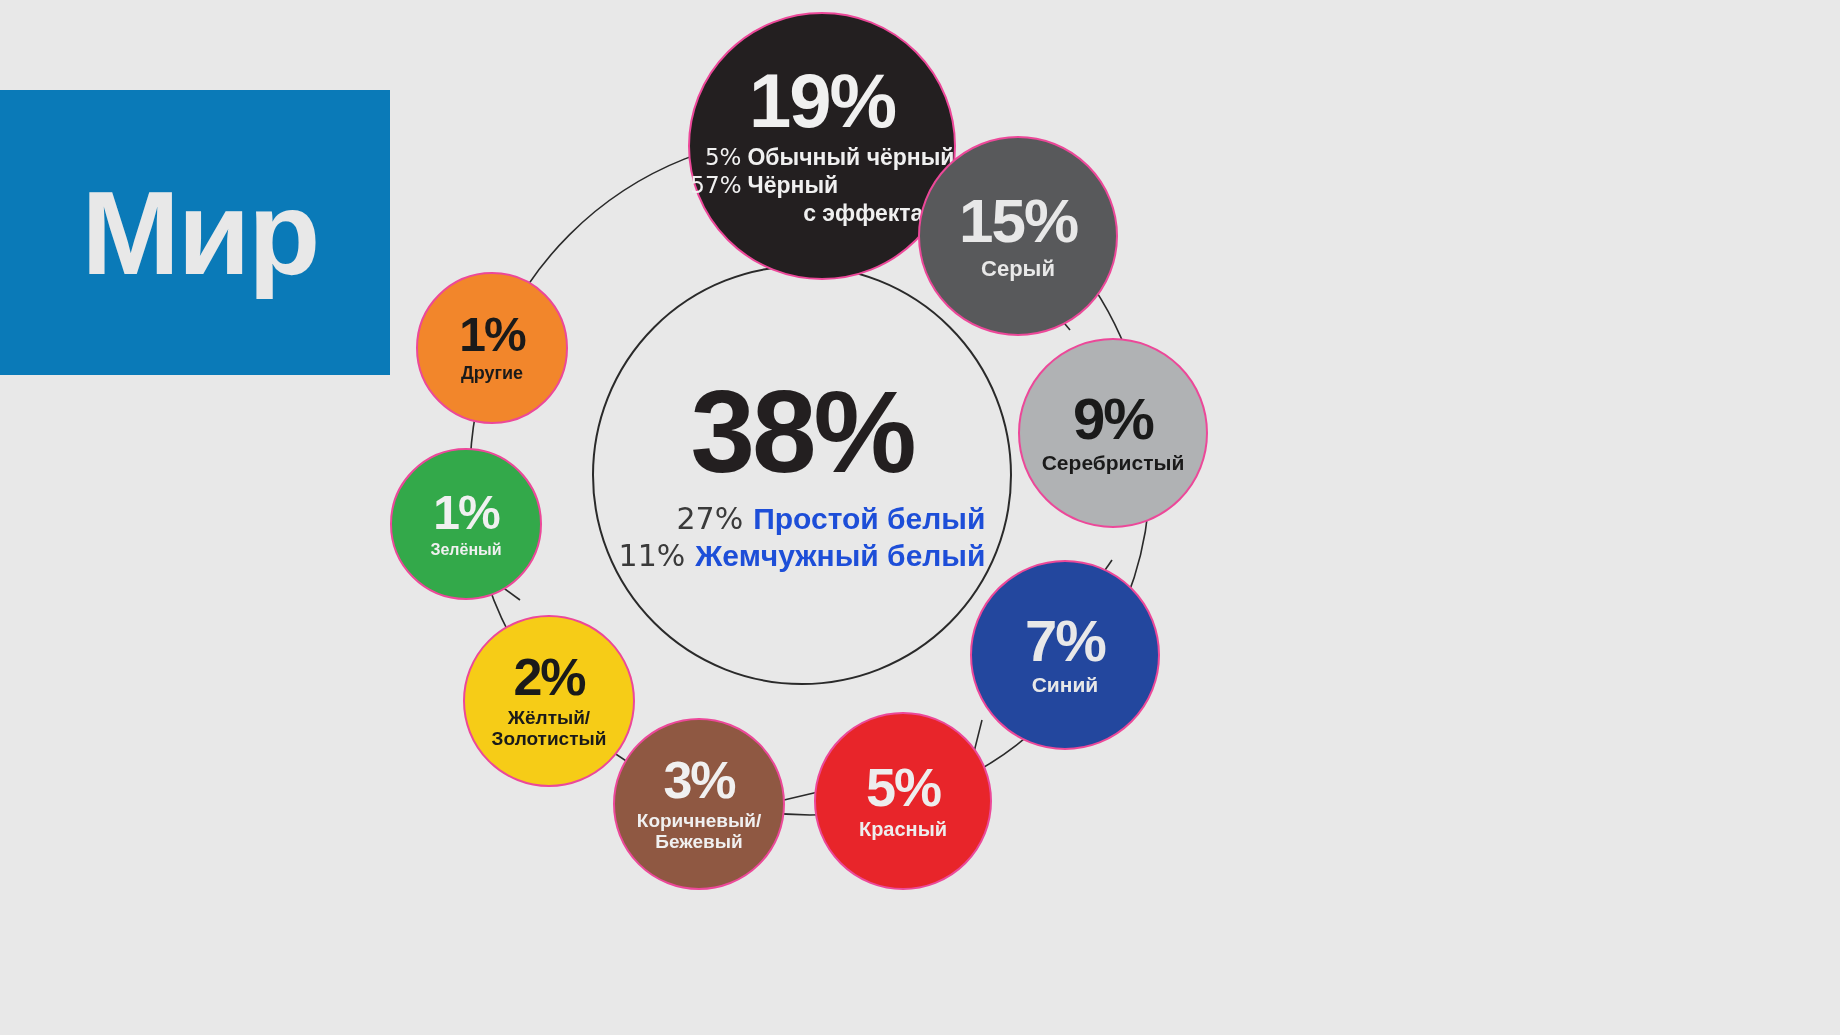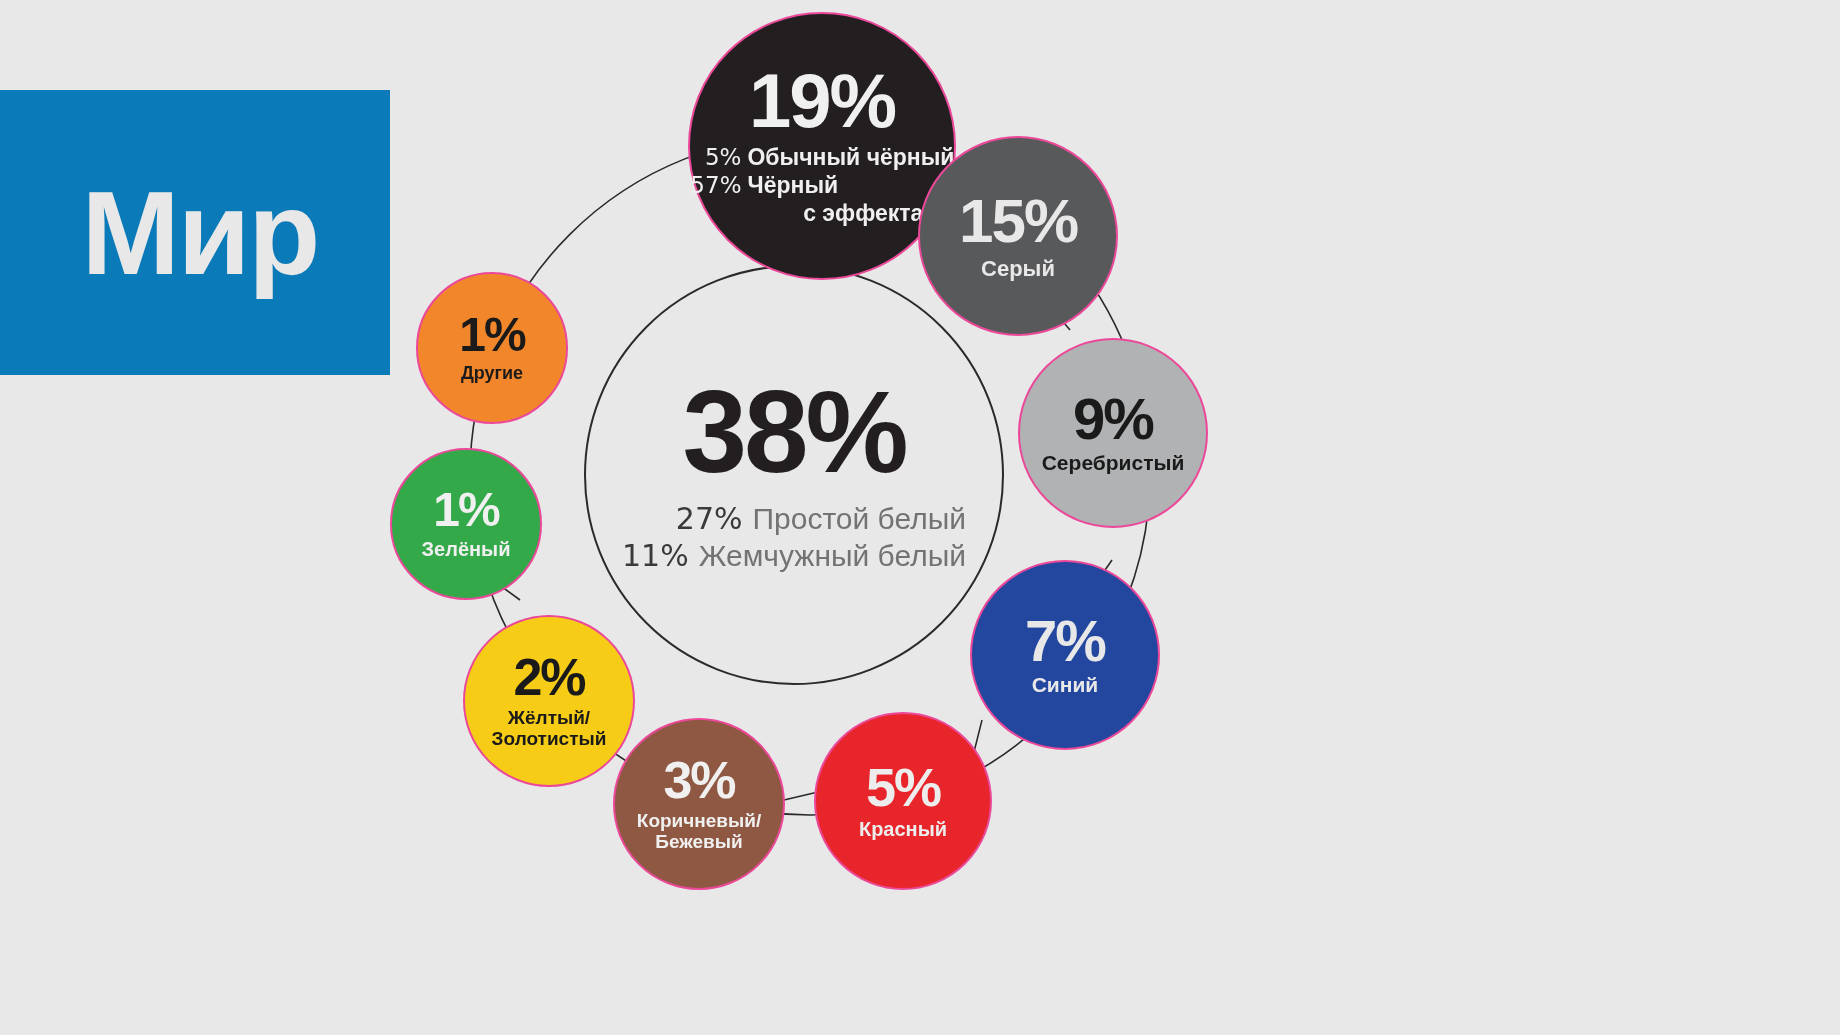--- a/index.html
+++ b/index.html
@@ -50,21 +50,21 @@
     position: absolute;
     left: 0;
     top: 0;
     width: 1470px;
     height: 1035px;
   }
 
   
   .hub {
     position: absolute;
-    left: 214px;
+    left: 222px;
     top: 265px;
     width: 420px;
     height: 420px;
     border-radius: 50%;
     border: 2px solid #2a2a2a;
     background: transparent;
     display: flex;
     flex-direction: column;
     align-items: center;
     justify-content: center;
@@ -89,22 +89,22 @@
   .hub-row .r-pct {
     font-size: 30px;
     font-weight: 400;
     color: #3a3a3a;
     min-width: 66px;
     text-align: right;
     font-family: "DejaVu Sans", sans-serif;
   }
   .hub-row .r-label {
     font-size: 30px;
-    font-weight: normal;
-    color: #737373;
+    font-weight: bold;
+    color: #1d4ed8;
   }
 
   
   .bubble {
     position: absolute;
     border-radius: 50%;
     border: 2px solid #ec4899;
     display: flex;
     flex-direction: column;
     align-items: center;
@@ -170,21 +170,21 @@
   #bubble-brown   { left: 243px; top: 718px; width: 172px; height: 172px; background:#8f5842; color:#f0f0f0; }
   #bubble-brown .b-pct { font-size: 52px; }
   #bubble-brown .b-label { font-size: 19px; }
 
   #bubble-yellow  { left: 93px;  top: 615px; width: 172px; height: 172px; background:#f6cc17; color:#1a1a1a; }
   #bubble-yellow .b-pct { font-size: 52px; }
   #bubble-yellow .b-label { font-size: 19px; }
 
   #bubble-green   { left: 20px;  top: 448px; width: 152px; height: 152px; background:#33a94a; color:#f0f0f0; }
   #bubble-green .b-pct { font-size: 48px; }
-  #bubble-green .b-label { font-size: 20px; }
+  #bubble-green .b-label { font-size: 16px; }
 
   #bubble-orange  { left: 46px;  top: 272px; width: 152px; height: 152px; background:#f2862b; color:#1a1a1a; }
   #bubble-orange .b-pct { font-size: 48px; }
   #bubble-orange .b-label { font-size: 18px; }
 </style>
 </head>
 <body>
 
 <div class="title-banner">
   <span class="title-text">Мир</span>

